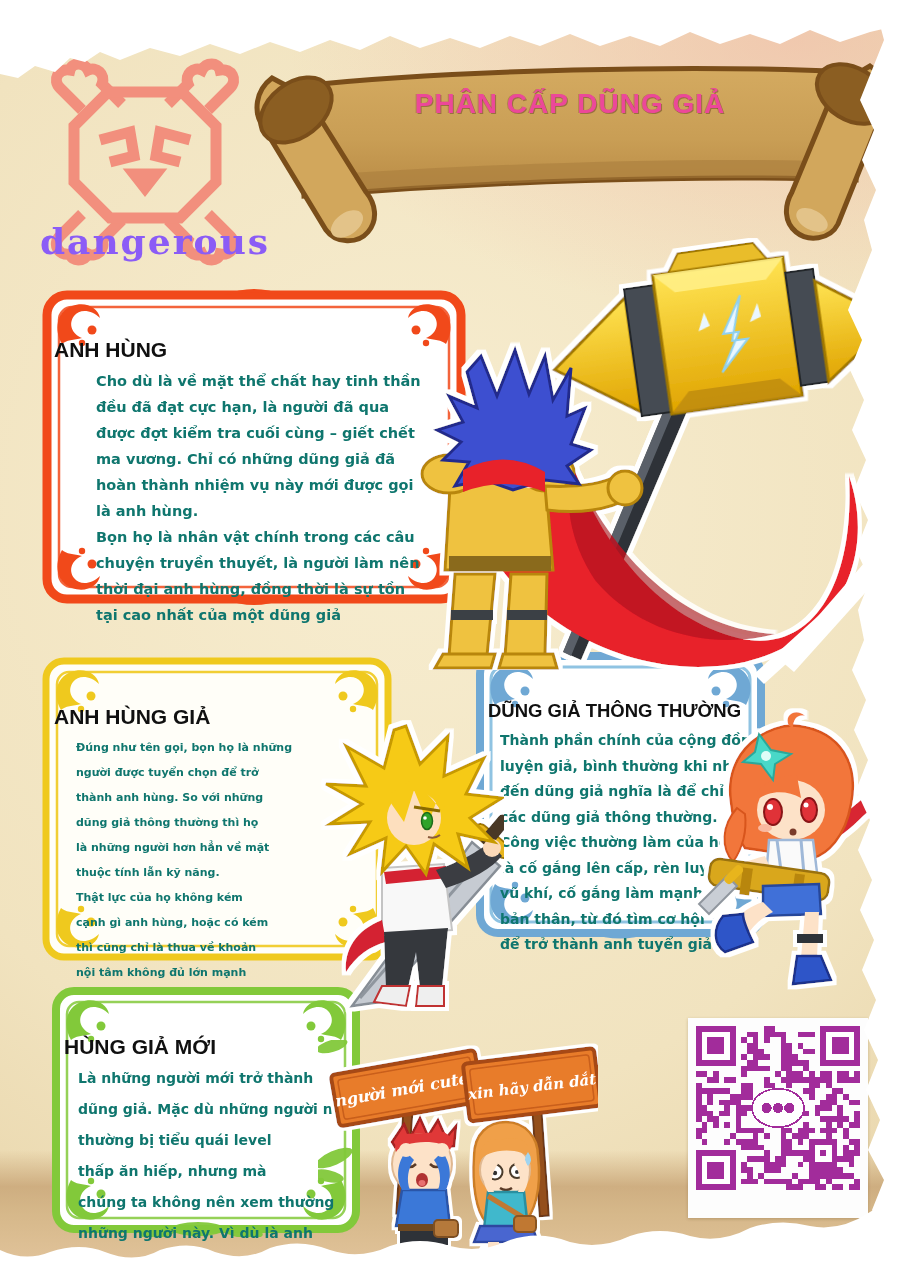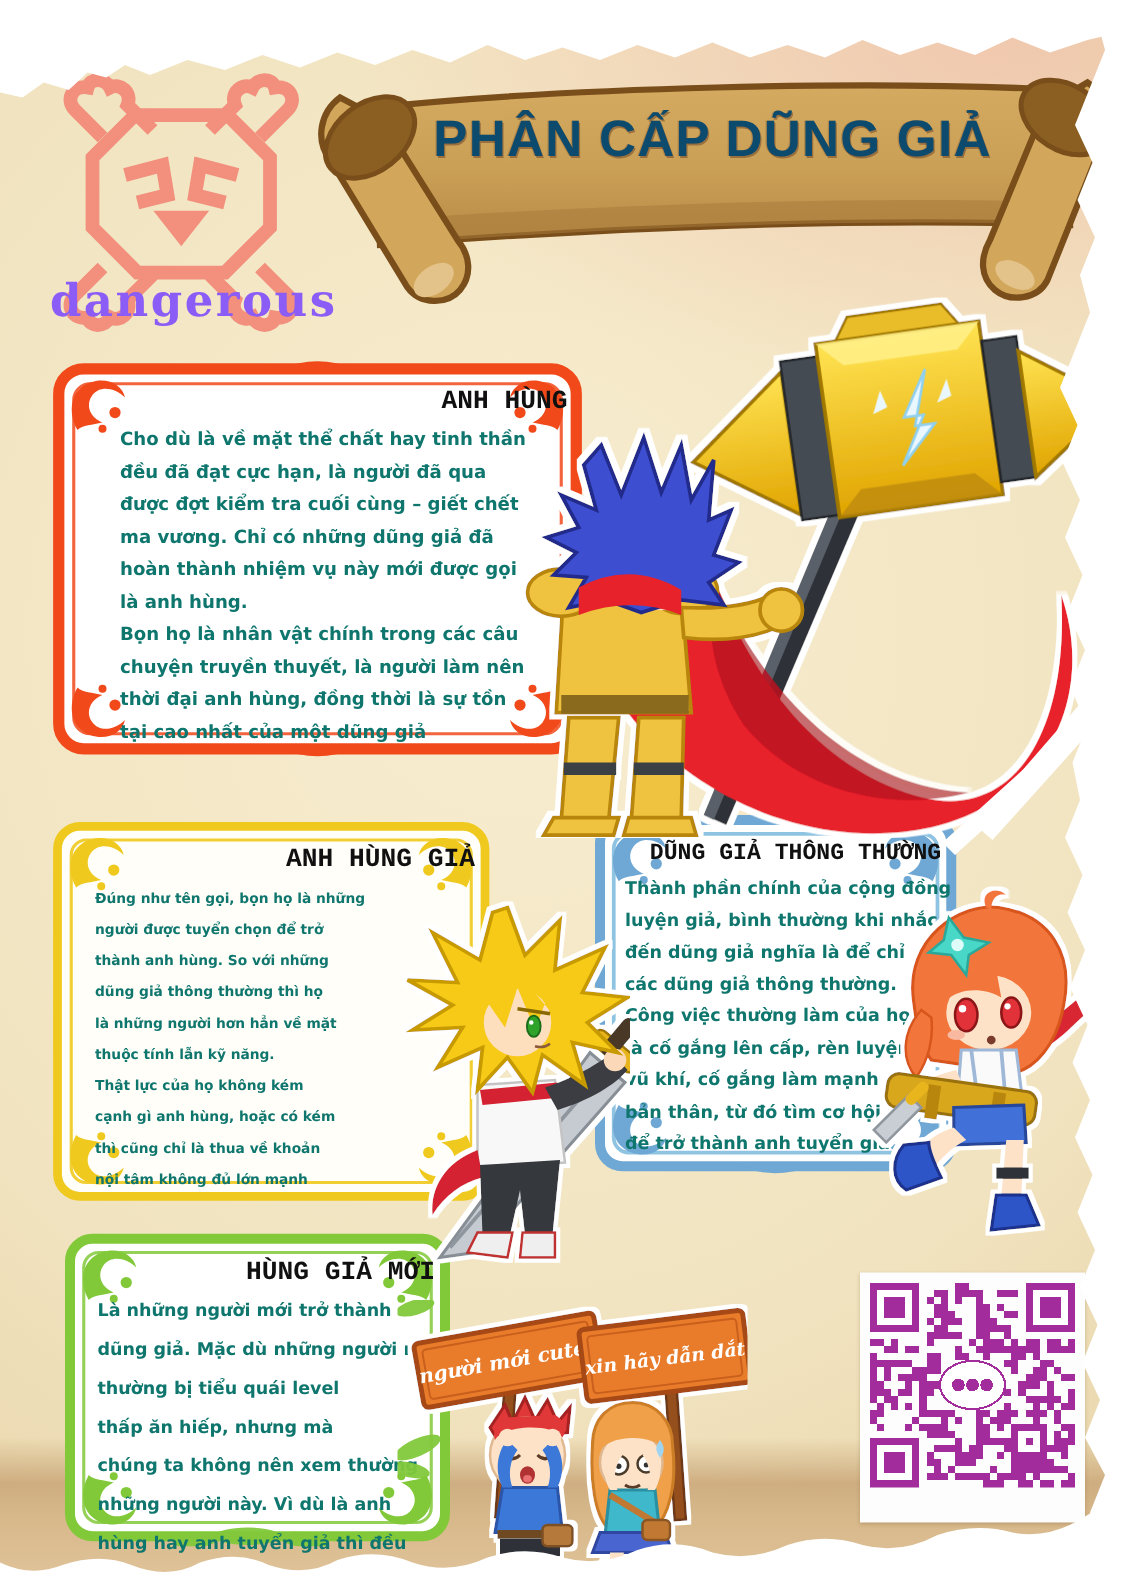--- a/index.html
+++ b/index.html
@@ -13,28 +13,28 @@
   .bottom-band{left:0;top:1150px;width:900px;height:122px;z-index:1;
      background:linear-gradient(180deg, rgba(205,170,124,0) 0%, rgba(201,166,120,.85) 30%, #D6B88A 52%, #E3C59D 100%);}
   
   .logo{left:30px;top:44px;width:230px;height:236px;z-index:2;}
   .logo-text{left:28px;top:220px;width:254px;z-index:2;text-align:center;
      font-family:"DejaVu Serif",serif;font-weight:bold;font-size:36px;letter-spacing:2px;
      color:#8b5cf6;}
   
   .banner{left:252px;top:48px;width:640px;height:200px;z-index:2;}
   .banner-title{left:300px;top:88px;width:540px;z-index:3;text-align:center;
-     font-family:"Liberation Sans",sans-serif;font-weight:900;font-size:41px;letter-spacing:1px;
-     color:#0c4a6e;text-shadow:1px 1px 0 rgba(58,19,13,.35), -1px 0 0 rgba(58,19,13,.2);}
+     font-family:"Liberation Sans",sans-serif;font-weight:900;font-size:28px;letter-spacing:1px;
+     color:#ec4899;text-shadow:1px 1px 0 rgba(58,19,13,.35), -1px 0 0 rgba(58,19,13,.2);}
   
   .rank-box{z-index:3;}
   .rank-box .frame{position:absolute;inset:0;}
   .rank-box .inner{position:absolute;inset:16px 16px 14px 16px;}
-  .rank-title{text-align:right;font-family:Liberation Mono, monospace;font-weight:800;
-     color:#101010;padding-top:8px;}
+  .rank-title{text-align:left;font-family:Liberation Sans, sans-serif;font-weight:800;
+     color:#101010;padding-top:8px;margin-top:28px;}
   .rank-body{color:#0f766e;font-weight:700;white-space:pre;}
   .box-hero{left:38px;top:286px;width:432px;height:322px;}
   .box-hero .rank-title{font-size:21px;}
   .box-hero .rank-body{font-size:14.5px;line-height:26px;margin-top:6px;padding-left:42px;}
   .box-candidate{left:38px;top:653px;width:358px;height:312px;}
   .box-candidate .rank-title{font-size:21px;}
   .box-candidate .rank-body{font-size:11px;line-height:25px;margin-top:6px;padding-left:22px;}
   .box-common{left:472px;top:648px;width:297px;height:293px;}
   .box-common .rank-title{font-size:18.5px;}
   .box-common .rank-body{font-size:14px;line-height:25.5px;margin-top:6px;padding-left:12px;}

